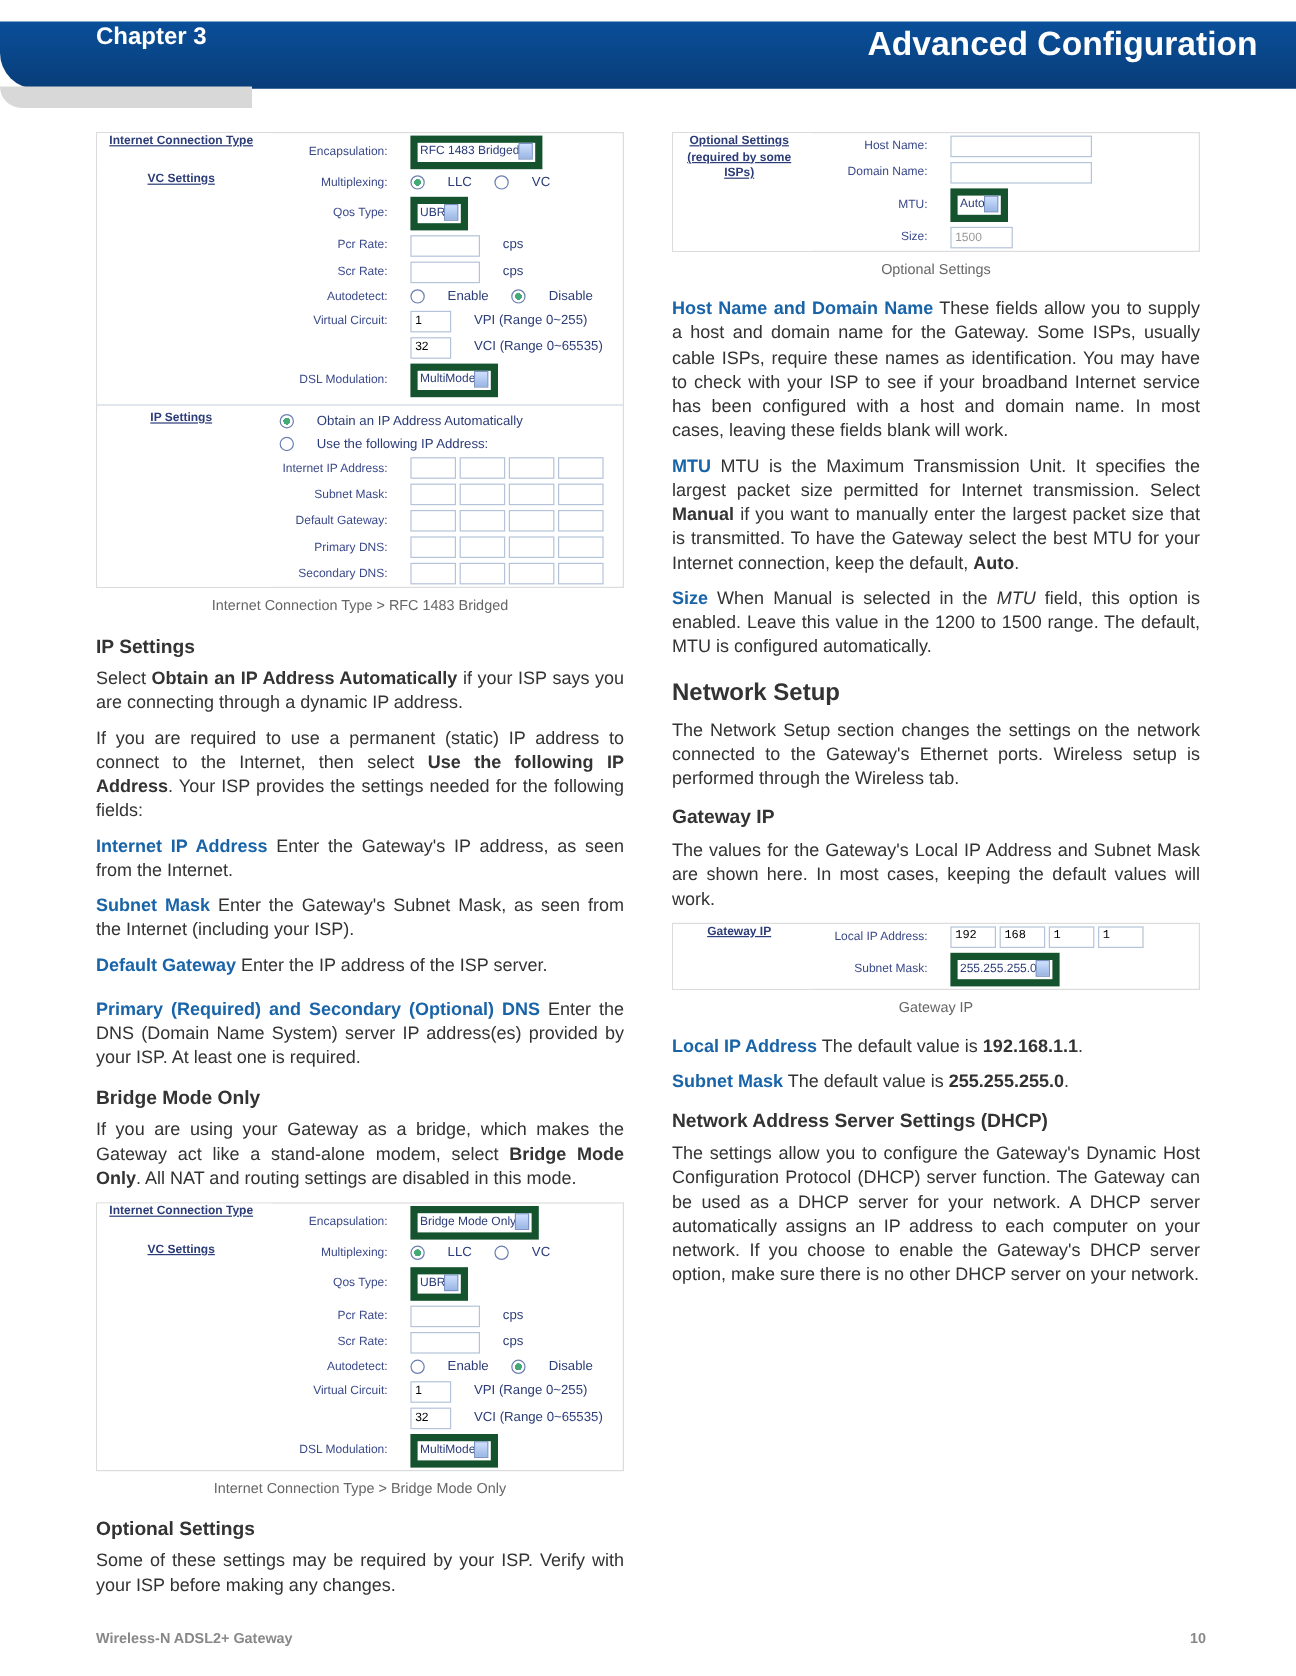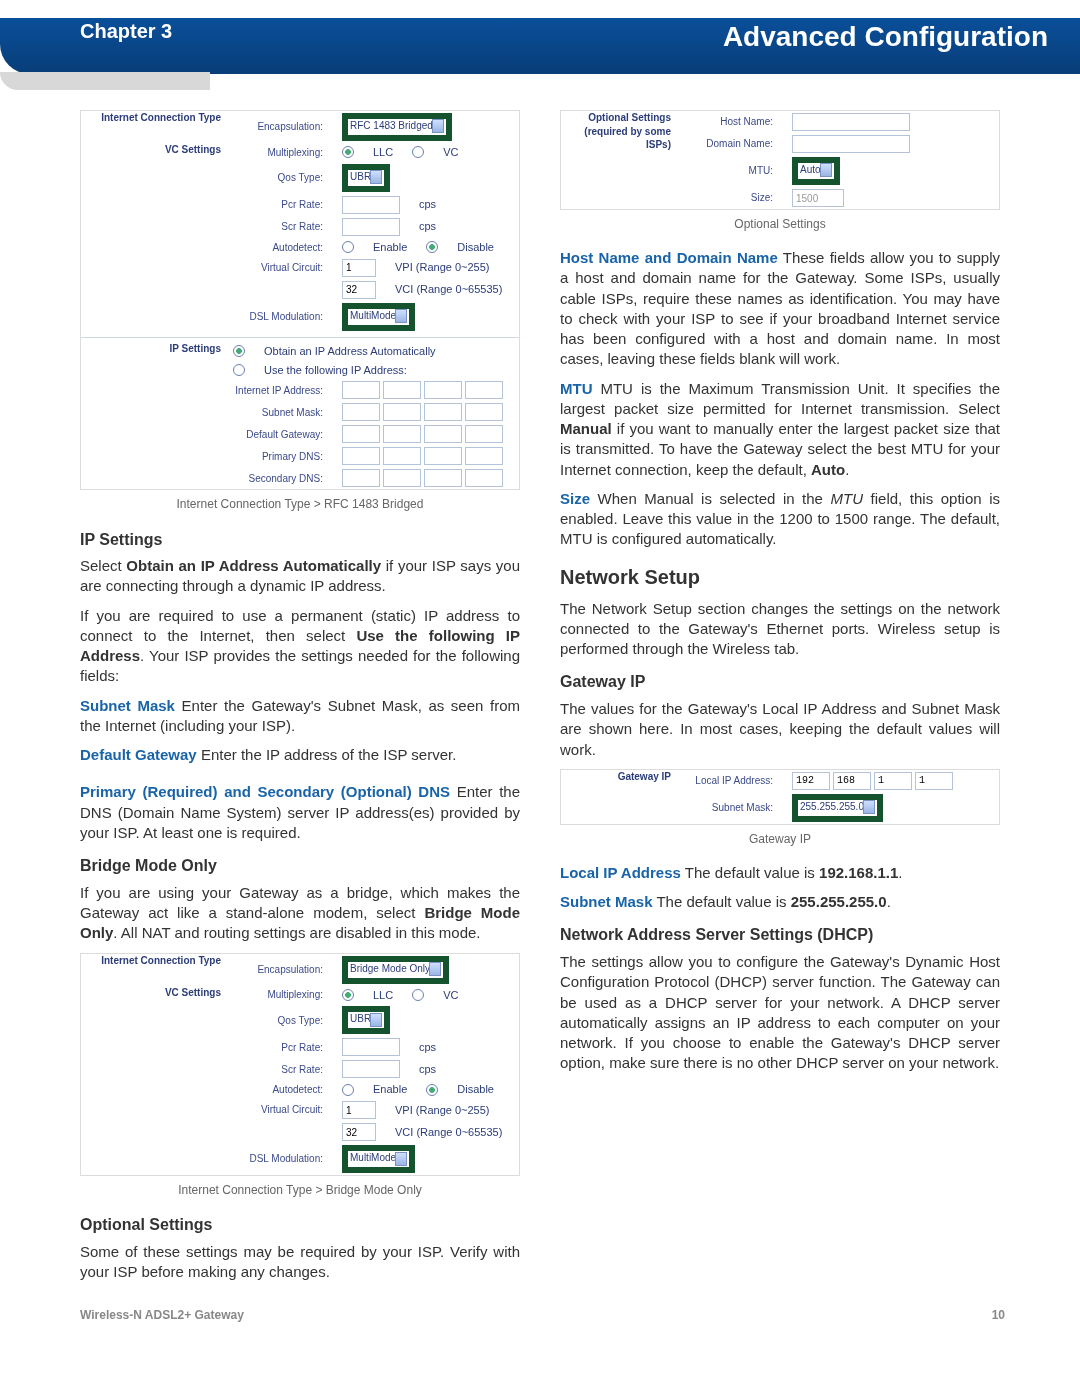--- a/index.html
+++ b/index.html
@@ -53,21 +53,21 @@
   .term{color:#1964a8;font-weight:700;}
   b{font-weight:700;color:#333;}
   .footer{
     display:flex;justify-content:space-between;
     padding:6px 75px 16px 80px;
     font-size:12px;color:#888;font-weight:700;
   }
   .radio{width:10px;height:10px;border-radius:50%;border:1px solid #6a7fb0;display:inline-block;vertical-align:middle;}
   .radio.on{background:radial-gradient(circle,#4a7 40%,#fff 42%);}
   .handle{display:inline-block;width:10px;height:12px;background:linear-gradient(#cfe0ff,#9ab6e4);border:1px solid #7a93c4;margin-left:-1px;vertical-align:middle;}
-  .sidecell{flex:0 0 140px;background:#fff;text-align:right;font-weight:700;color:#2b3c78;font-size:10px;padding-right:6px;}
+  .sidecell{flex:0 0 140px;background:#fff;text-align:center;font-weight:700;color:#2b3c78;font-size:10px;padding-right:6px;text-decoration:underline;}
 </style>
 </head>
 <body>
 
 <div class="page">
 
   <div class="header">
     <span class="chapter">Chapter 3</span>
     <span class="title">Advanced Configuration</span>
   </div>
@@ -192,20 +192,21 @@
                 </div>
               </div>
           </div>
         </div>
       </div>
       <div class="caption">Internet Connection Type &gt; RFC 1483 Bridged</div>
 
       <h3>IP Settings</h3>
       <p><span>Select </span><b>Obtain an IP Address Automatically</b><span> if your ISP says you are connecting through a dynamic IP address.</span></p>
       <p><span>If you are required to use a permanent (static) IP address to connect to the Internet, then select </span><b>Use the following IP Address</b><span>. Your ISP provides the settings needed for the following fields:</span></p>
+      <p><span class="term">Internet IP Address</span><span>  Enter the Gateway's IP address, as seen from the Internet.</span></p>
       <p><span class="term">Subnet Mask</span><span>  Enter the Gateway's Subnet Mask, as seen from the Internet (including your ISP).</span></p>
       <p><span class="term">Default Gateway</span><span>  Enter the IP address of the ISP server.</span></p>
       <p style="text-align:justify;margin-top:17px;"><span class="term">Primary (Required) and Secondary (Optional) DNS</span><span>  Enter the DNS (Domain Name System) server IP address(es) provided by your ISP. At least one is required.</span></p>
 
       <h3>Bridge Mode Only</h3>
       <p><span>If you are using your Gateway as a bridge, which makes the Gateway act like a stand-alone modem, select </span><b>Bridge Mode Only</b><span>. All NAT and routing settings are disabled in this mode.</span></p>
 
       <div class="fig">
         <div style="display:flex;">
           <div class="sidecell"><span>Internet Connection Type</span></div>

